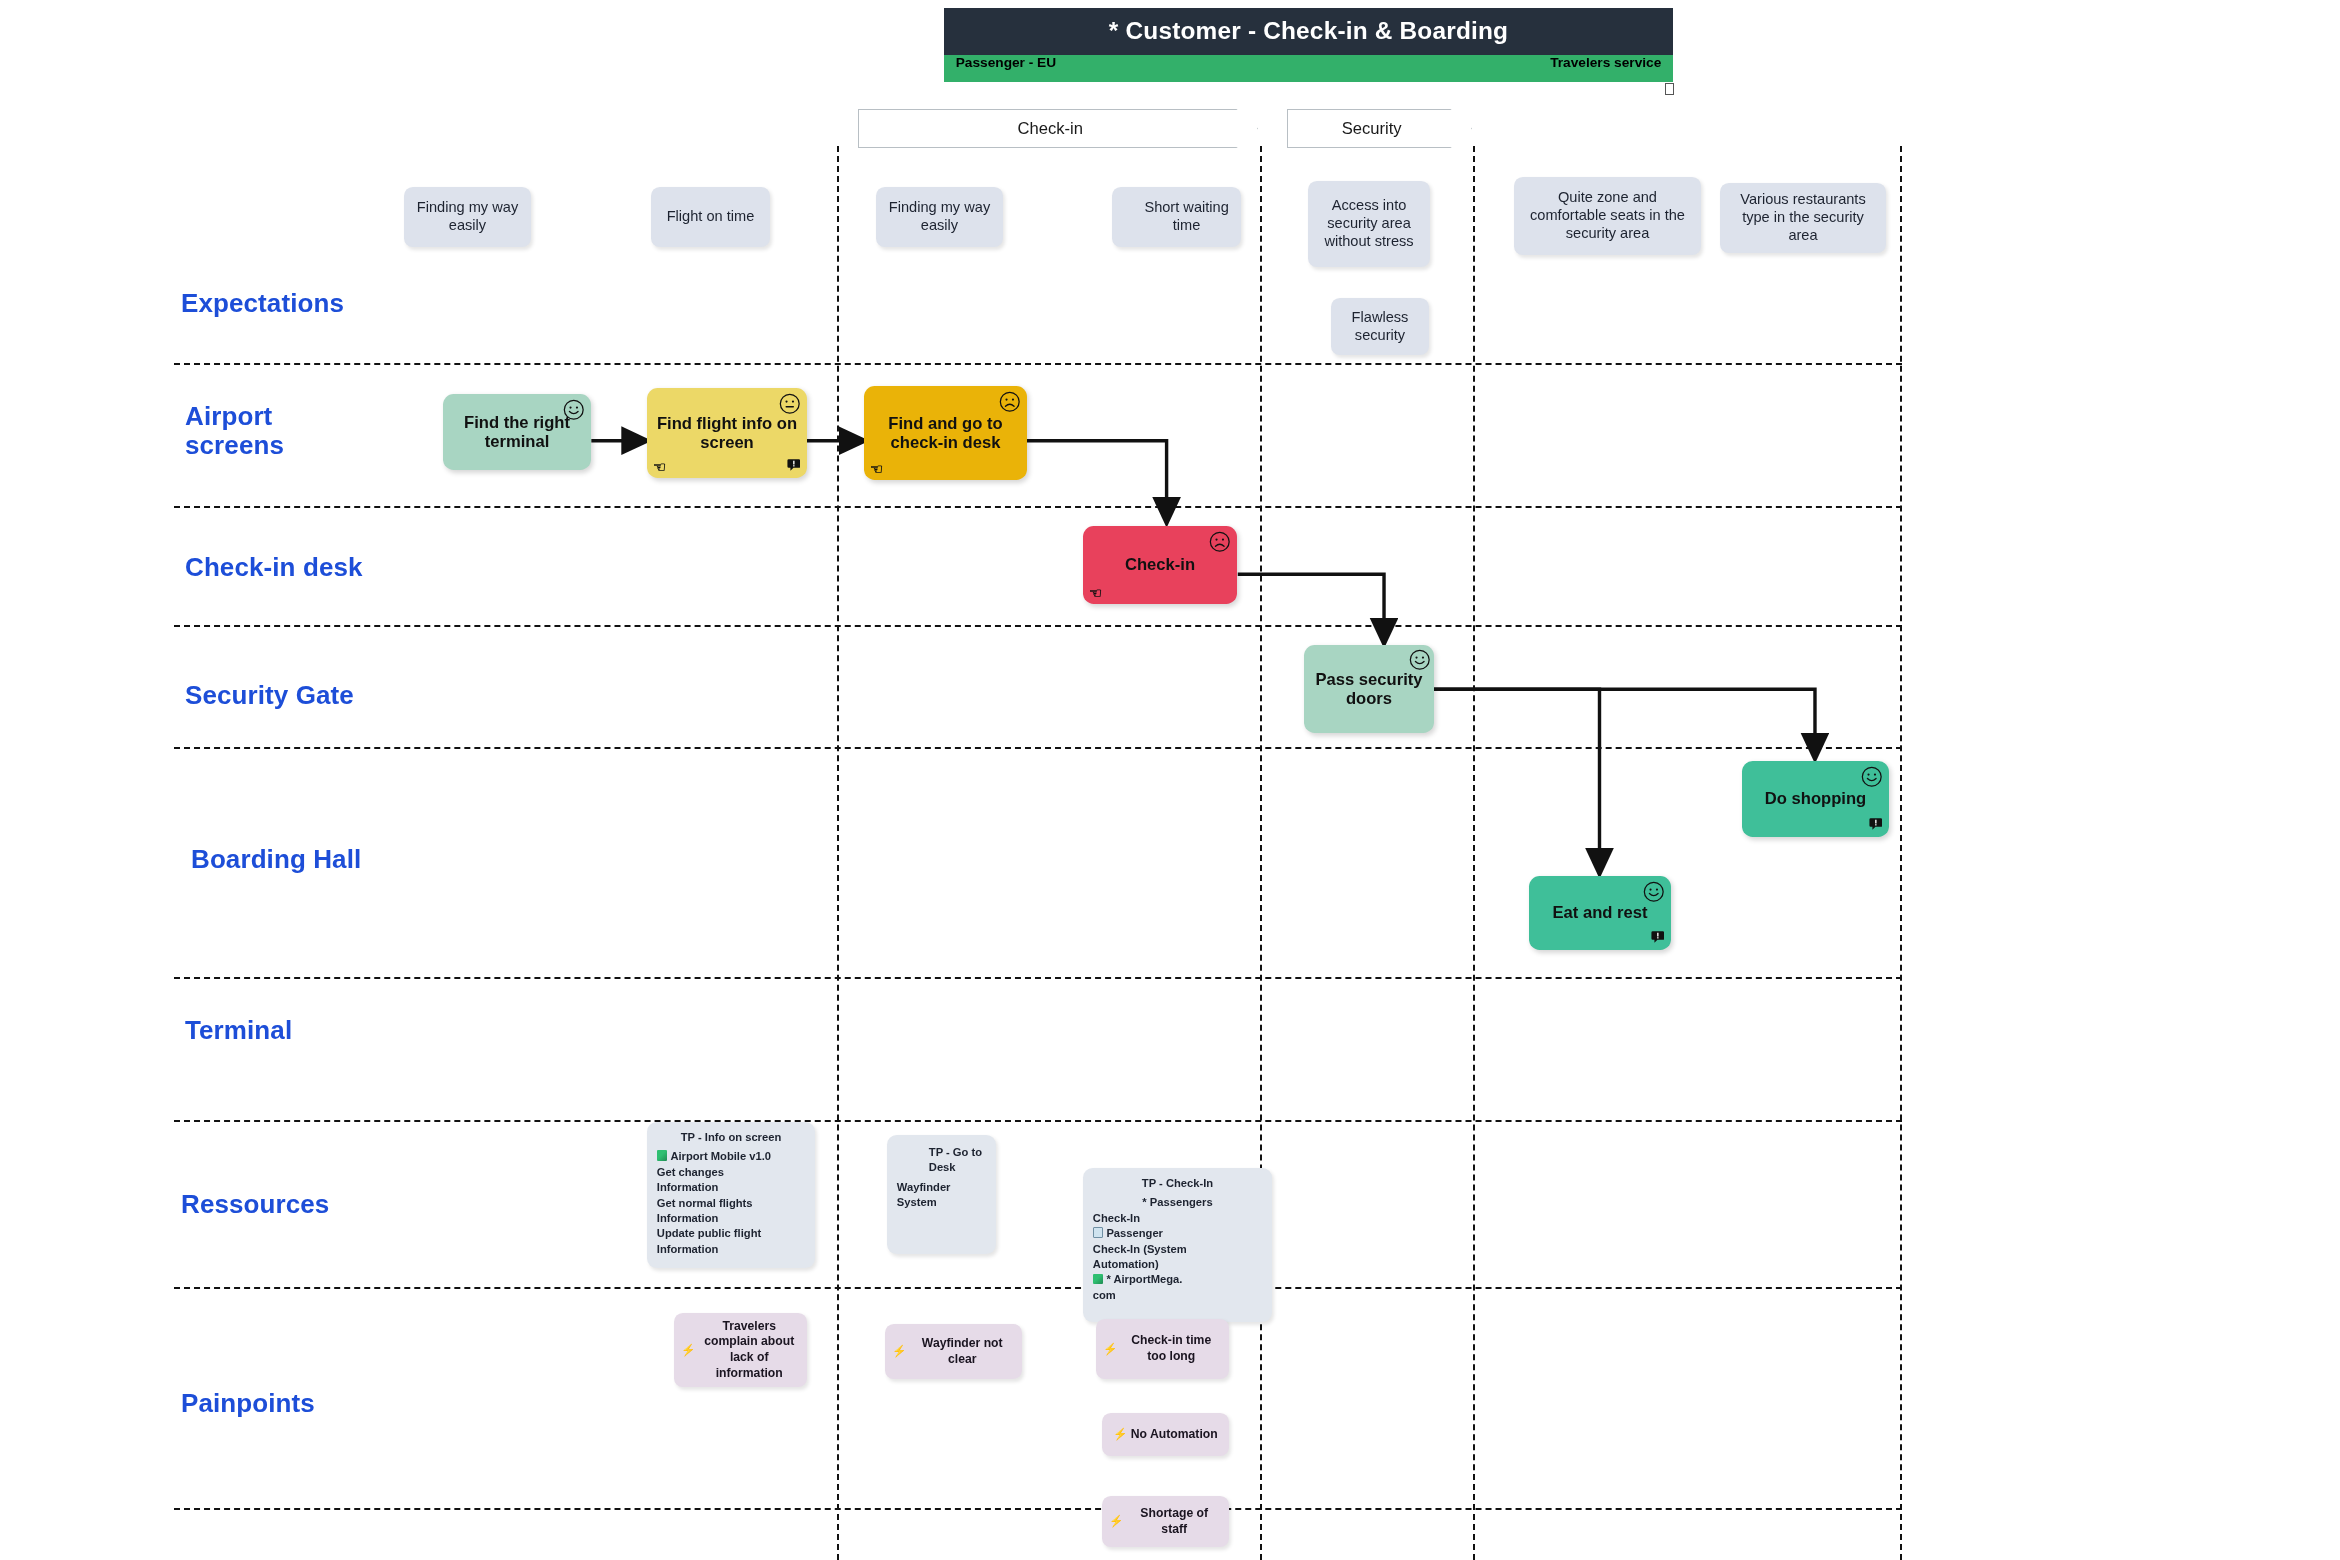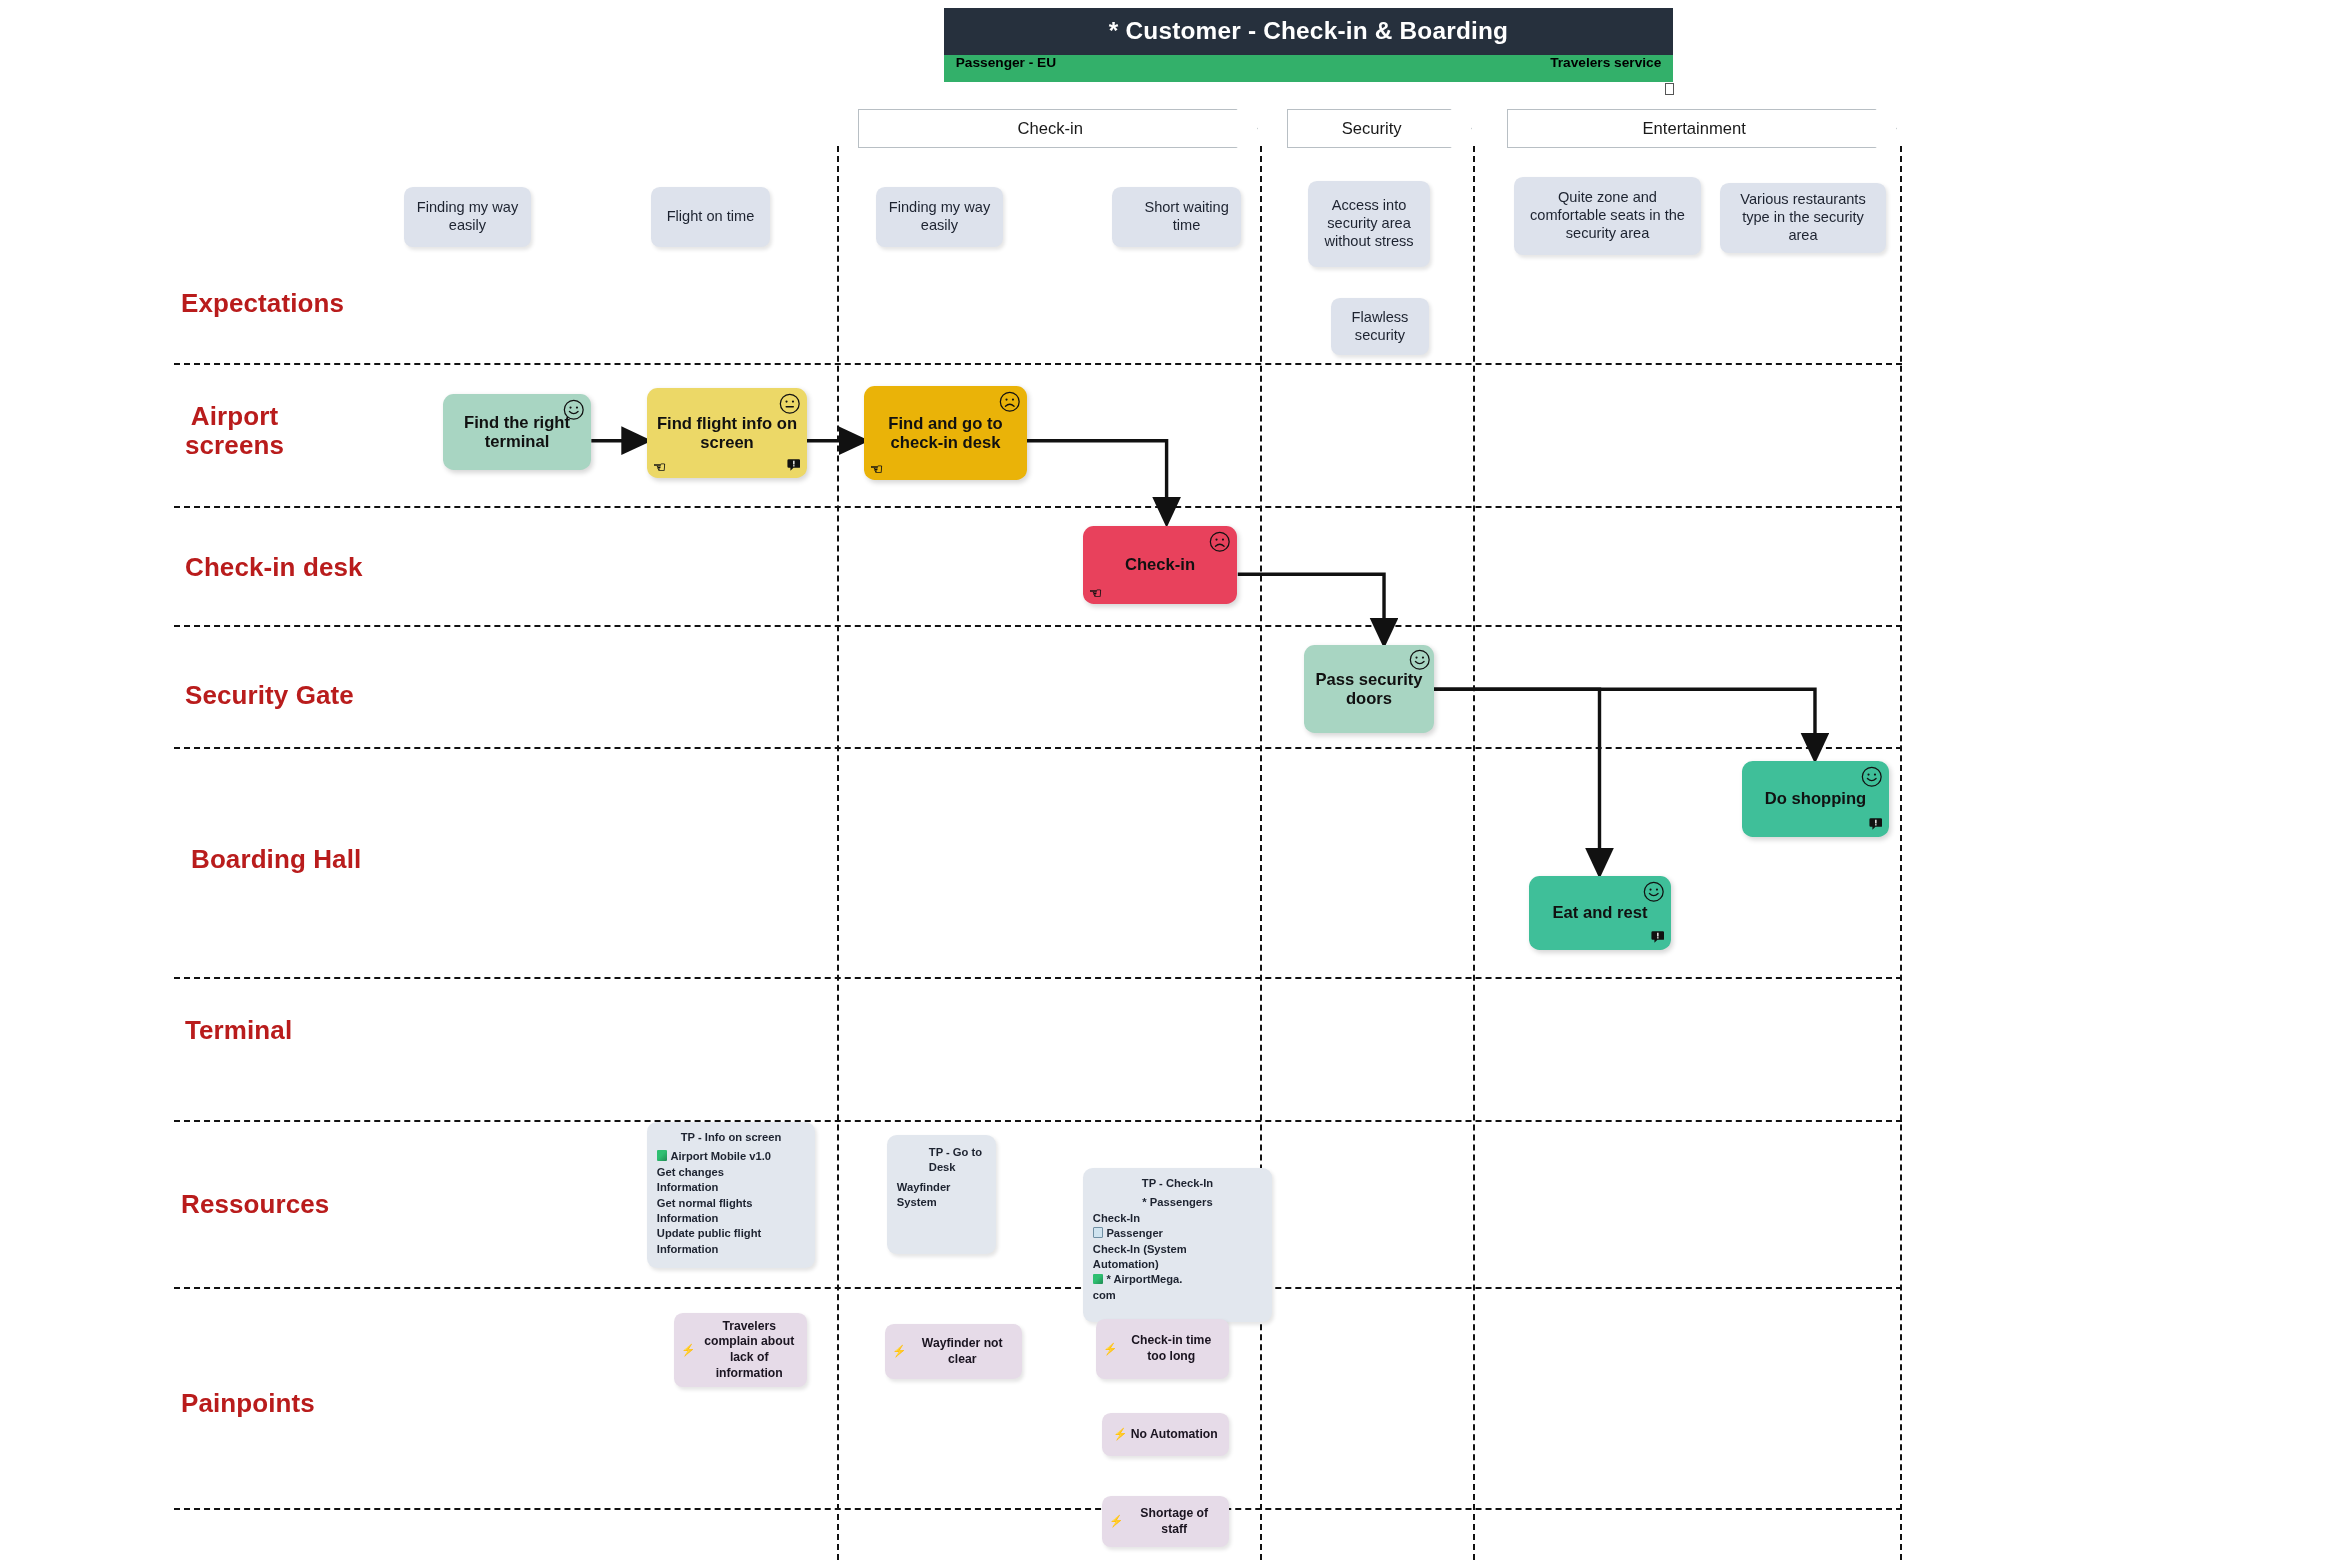--- a/index.html
+++ b/index.html
@@ -46,22 +46,22 @@
     position: absolute; height: 0; border-top: 2px dashed #111;
     left: 174px; width: 1728px;
   }
   .vline {
     position: absolute; width: 0; border-left: 2.9px dashed #111;
     top: 146px; height: 1414px;
   }
 
   
   .row-label {
-    position: absolute; font-size: 26px; font-weight: bold; color: #b91c1c;
-    line-height: 1.12; letter-spacing: 0.1px; text-align: center;
+    position: absolute; font-size: 26px; font-weight: bold; color: #1d4ed8;
+    line-height: 1.12; letter-spacing: 0.1px;
   }
 
   
   .exp-card {
     position: absolute;
     background: #dde2ec;
     border-radius: 8.8px;
     display: flex; align-items: center; justify-content: center; text-align: center;
     font-size: 14.6px; color: #1d2330; line-height: 1.22; padding: 5.9px 7.8px;
     box-shadow: 2px 2.9px 3.9px rgba(0,0,0,0.10);
@@ -128,23 +128,20 @@
     <span>Travelers service</span>
   </div>
   <div class="banner-handle"></div>
 
   <div class="phase" style="left:858px; width:400px;">
     <span>Check-in</span>
   </div>
   <div class="phase" style="left:1287px; width:185px;">
     <span>Security</span>
   </div>
-  <div class="phase" style="left:1507px; width:390px;">
-    <span>Entertainment</span>
-  </div>
 
   <div class="hline" style="top:363px;"></div>
   <div class="hline" style="top:506px;"></div>
   <div class="hline" style="top:625px;"></div>
   <div class="hline" style="top:747px;"></div>
   <div class="hline" style="top:977px;"></div>
   <div class="hline" style="top:1120px;"></div>
   <div class="hline" style="top:1287px;"></div>
   <div class="hline" style="top:1508px;"></div>
 

